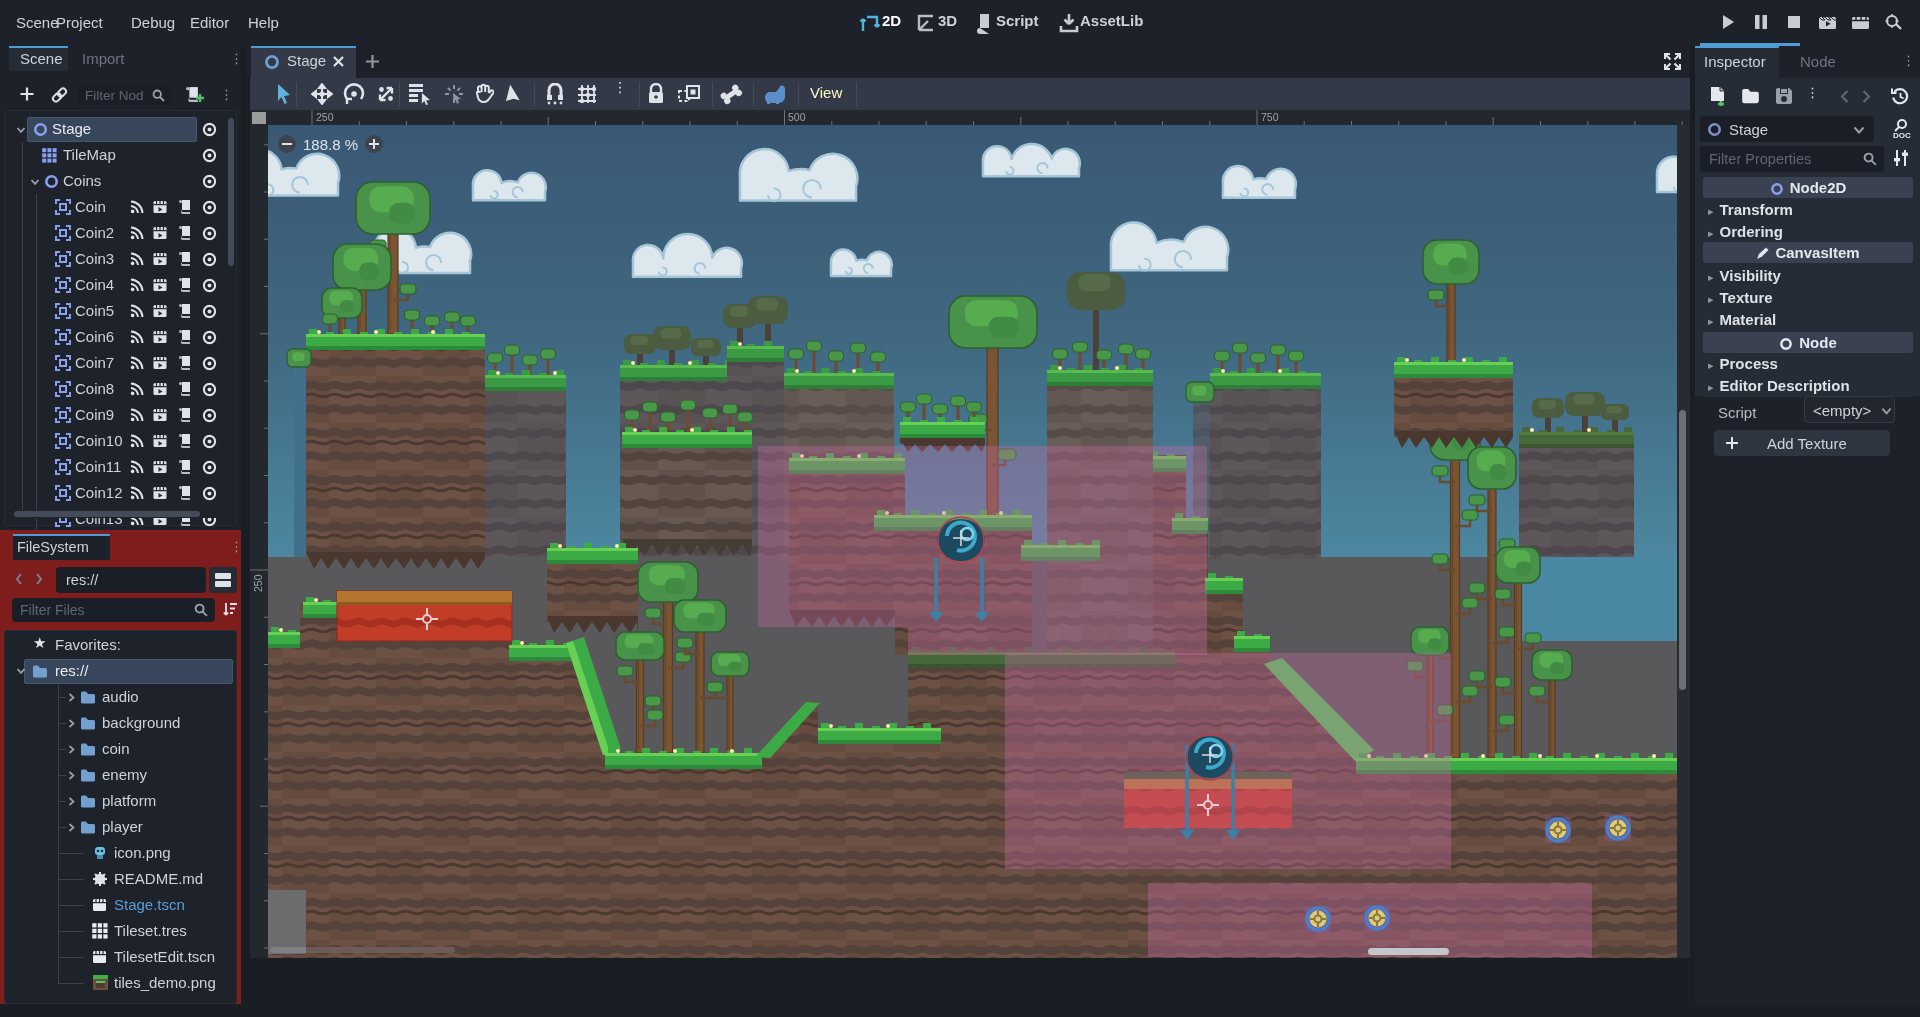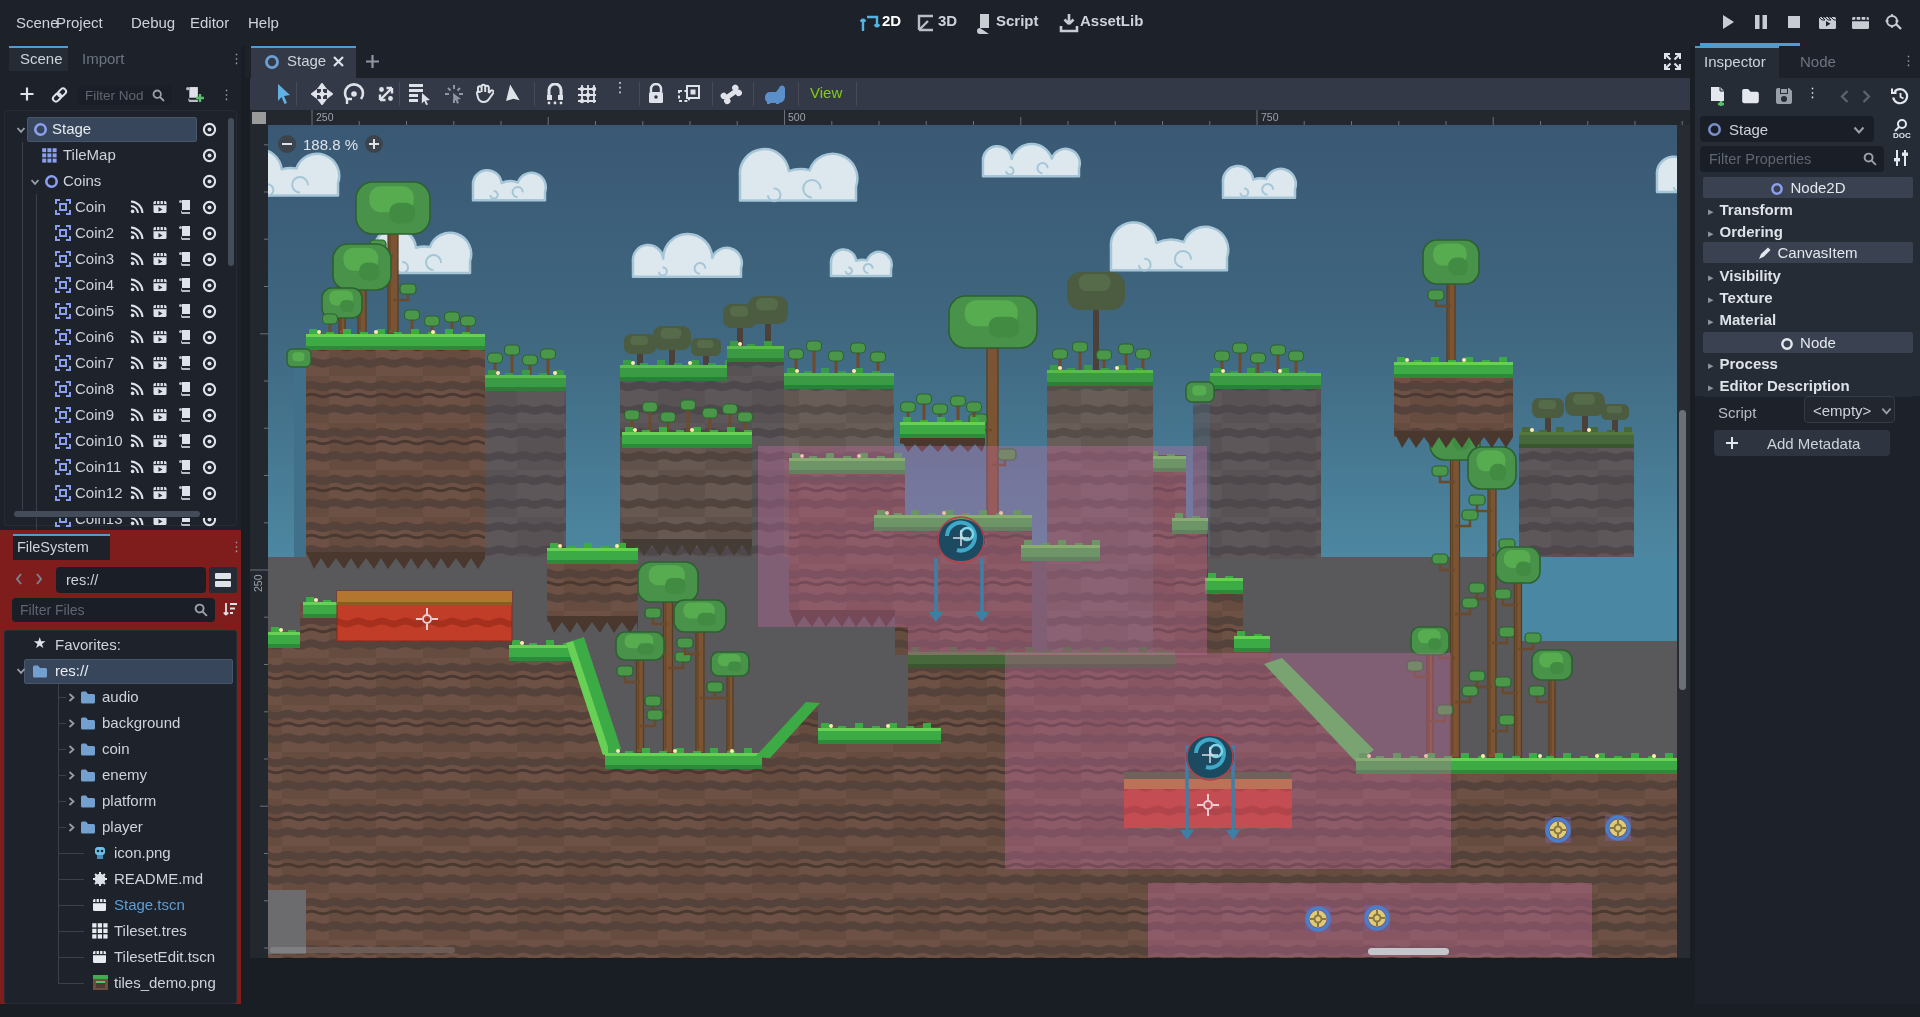--- a/index.html
+++ b/index.html
@@ -17,21 +17,21 @@
   .tabtxt2 { position:absolute; font-size:15px; color:#6d7482; }
   .vdots { position:absolute; color:#9aa0ab; font-size:13px; letter-spacing:0; line-height:5px; }
   
   #scenedock { left:0; top:46px; width:241px; height:484px; background:#1d212a; }
   #fsdock { left:0; top:530px; width:241px; height:474px; background:#7f1d1d; }
   .treebox { position:absolute; background:#21262f; border-radius:3px; }
   .trow { position:absolute; height:26px; line-height:26px; font-size:15px; color:#ced3da; }
   .field { position:absolute; background:#1a1e26; border-radius:4px; color:#5f6673; font-size:14px; }
   
   #inspdock { left:1695px; top:46px; width:225px; height:958px; background:#1d212a; }
-  .cat { position:absolute; left:8px; width:210px; height:21px; background:#3a4150; text-align:center; color:#e4e8ee; font-weight:normal; font-size:15px; line-height:21px; border-radius:2px; }
+  .cat { position:absolute; left:8px; width:210px; height:21px; background:#3a4150; text-align:center; color:#e4e8ee; font-weight:bold; font-size:15px; line-height:21px; border-radius:2px; }
   .prop { position:absolute; left:13px; color:#dee2e9; font-weight:bold; font-size:15px; }
   .parrow { color:#8f96a3; font-size:11px; font-weight:normal; margin-right:6px; }
   
   #viewtabs { left:245px; top:46px; width:1445px; height:32px; background:#1d212a; }
   #viewtoolbar { left:250px; top:78px; width:1440px; height:32px; background:#333947; }
   #bottombar { left:251px; top:969px; width:1438px; height:36px; background:#333947; border-radius:4px; }
   .bitem { position:absolute; top:10px; font-size:14px; color:#ccd1d9; }
 </style>
 </head>
 <body>
@@ -695,21 +695,21 @@
         </g>
       </svg>
 <div class="abs" style="left:503px;top:4px;width:1px;height:24px;background:#454c58"></div>
 <svg class="abs" style="left:512px;top:5px" width="26" height="22" viewBox="0 0 26 22">
         <path d="M3 14 a5 5 0 0 1 5-5 h6 l4 -5 a3 3 0 0 1 5 2 v8 a6 6 0 0 1 -6 6 h-9 a5 5 0 0 1 -5 -6 z" fill="#5b8fc9"></path>
         <circle cx="20" cy="5" r="2.6" fill="#5b8fc9"></circle>
         <rect x="5" y="17" width="3" height="4" fill="#5b8fc9"></rect>
         <rect x="14" y="17" width="3" height="4" fill="#5b8fc9"></rect>
       </svg>
 <div class="abs" style="left:548px;top:4px;width:1px;height:24px;background:#454c58"></div>
-<span class="abs" style="left:560px;top:6px;font-size:15px;color:#84cc16">View</span>
+<span class="abs" style="left:560px;top:6px;font-size:15px;color:#fef9c3">View</span>
 <div class="abs" style="left:606px;top:4px;width:1px;height:24px;background:#454c58"></div>
   </div>
   <div id="inspdock" class="abs">
 <div class="abs" style="left:0;top:32px;width:225px;height:318px;background:#262c35"></div>
 <div class="tabactive" style="left:0px;top:0px;width:84px;height:32px;background:#262c35"></div>
 <span class="tabtxt" style="left:9px;top:7px">Inspector</span>
 <span class="tabtxt2" style="left:105px;top:7px">Node</span>
 <div class="vdots" style="left:207px;top:12px">⋮</div>
 <svg class="abs" style="left:14px;top:40px" width="18" height="20" viewBox="0 0 18 20">
         <path d="M2 1 h9 l4 4 v10 h-13 z" fill="#e4e8ee"></path>
@@ -780,21 +780,21 @@
 <span class="abs" style="left:23px;top:358px;font-size:15px;color:#b6bcc6">Script</span>
 <div class="field" style="left:109px;top:350px;width:91px;height:27px;border:1px solid #353b45;background:#21262f"></div>
 <span class="abs" style="left:118px;top:356px;font-size:15px;color:#ced3da">&lt;empty&gt;</span>
 <svg class="abs" style="left:186px;top:361px" width="11" height="8" viewBox="0 0 12 8">
         <path d="M1.5 1.5 L6 6.5 L10.5 1.5" stroke="#9aa0ab" stroke-width="2" fill="none"></path>
       </svg>
 <div class="abs" style="left:19px;top:384px;width:176px;height:26px;background:#2e3540;border-radius:4px"></div>
 <svg class="abs" style="left:30px;top:390px" width="14" height="14" viewBox="0 0 14 14">
         <path d="M7 1 v12 M1 7 h12" stroke="#e4e8ee" stroke-width="2"></path>
       </svg>
-<span class="abs" style="left:72px;top:389px;font-size:15px;color:#ced3da">Add Metadata</span>
+<span class="abs" style="left:72px;top:389px;font-size:15px;color:#ced3da">Add Texture</span>
   </div>
 <svg class="abs" style="left:250px;top:110px" width="1440" height="848" viewBox="250 110 1440 848">
 <rect x="250" y="110" width="1440" height="15" fill="#23272e"></rect>
 <rect x="250" y="125" width="18" height="833" fill="#23272e"></rect>
 <rect x="252" y="112" width="14" height="12" fill="#9b9b9b"></rect>
 <path d="M312.0 110 V125 M784.5 110 V125 M1257.0 110 V125 M359.2 121 V125 M406.5 121 V125 M453.8 121 V125 M501.0 121 V125 M548.2 117 V125 M595.5 121 V125 M642.8 121 V125 M690.0 121 V125 M737.2 121 V125 M831.8 121 V125 M879.0 121 V125 M926.2 121 V125 M973.5 121 V125 M1020.8 117 V125 M1068.0 121 V125 M1115.2 121 V125 M1162.5 121 V125 M1209.8 121 V125 M1304.2 121 V125 M1351.5 121 V125 M1398.8 121 V125 M1446.0 121 V125 M1493.2 117 V125 M1540.5 121 V125 M1587.8 121 V125 M1635.0 121 V125 M1682.2 121 V125" stroke="#6d727a" stroke-width="1"></path>
 <text x="316" y="121" font-size="10.5" fill="#9ba1ab" font-family="Liberation Sans">250</text>
 <text x="788" y="121" font-size="10.5" fill="#9ba1ab" font-family="Liberation Sans">500</text>
 <text x="1261" y="121" font-size="10.5" fill="#9ba1ab" font-family="Liberation Sans">750</text>
 <path d="M264 144.8 H268 M264 192.0 H268 M264 239.2 H268 M264 286.5 H268 M260 333.8 H268 M264 381.0 H268 M264 428.2 H268 M264 475.5 H268 M264 522.8 H268 M250 570.0 H268 M264 617.2 H268 M264 664.5 H268 M264 711.8 H268 M264 759.0 H268 M260 806.2 H268 M264 853.5 H268 M264 900.8 H268 M264 948.0 H268" stroke="#6d727a" stroke-width="1"></path>

